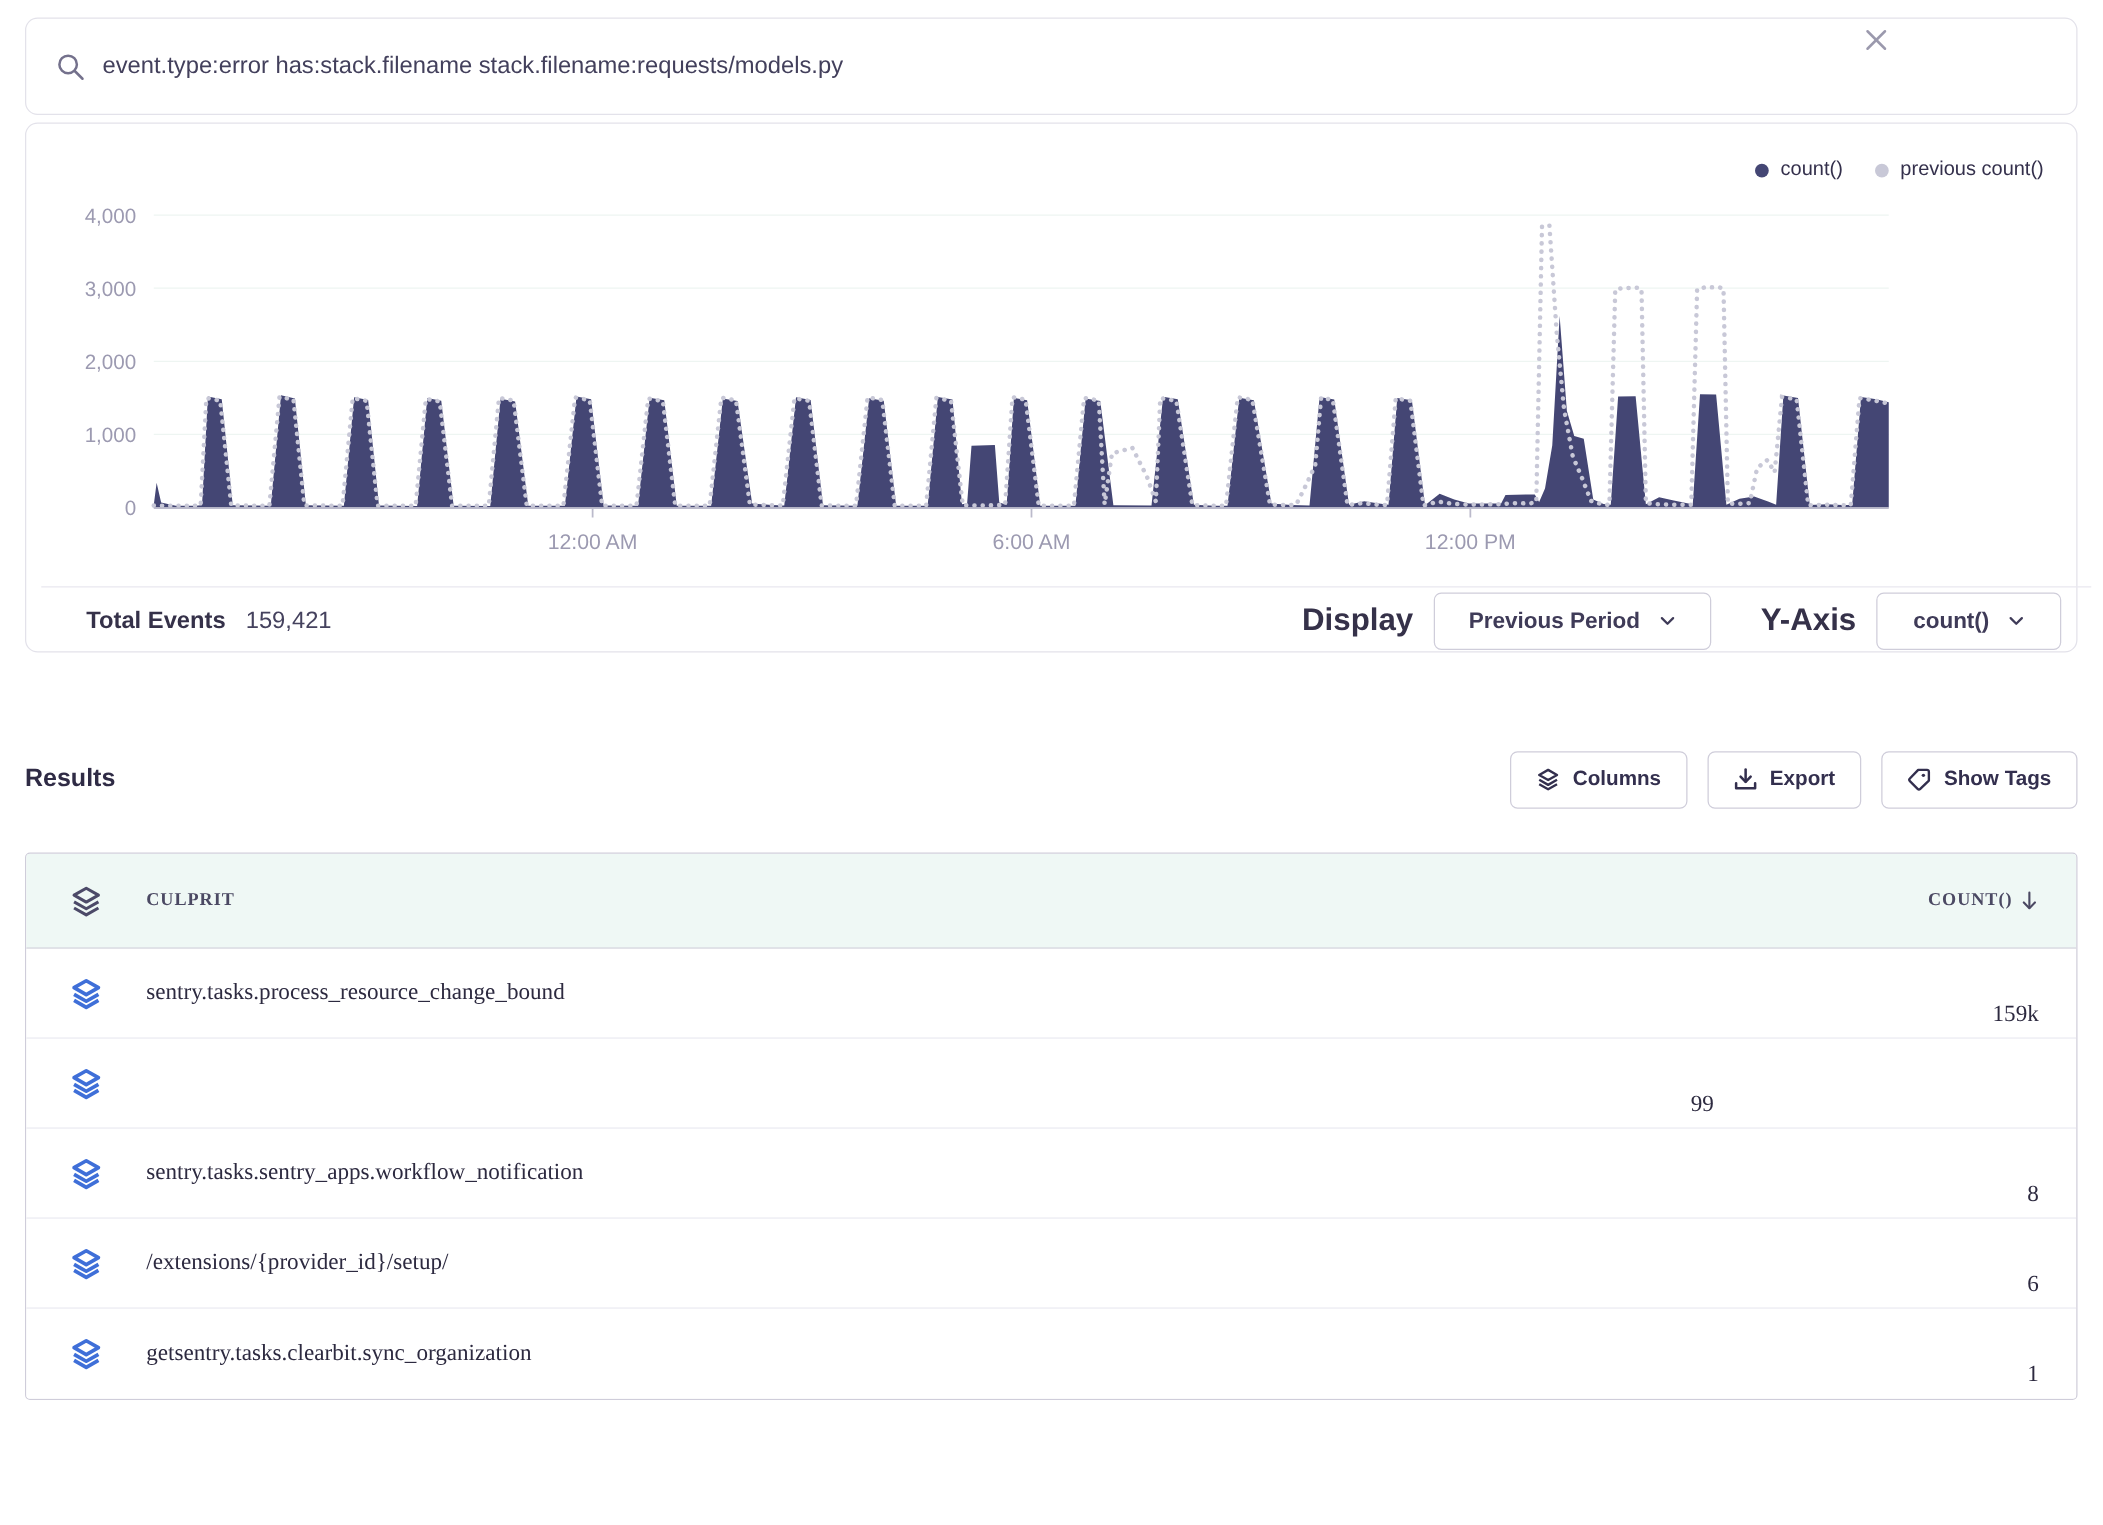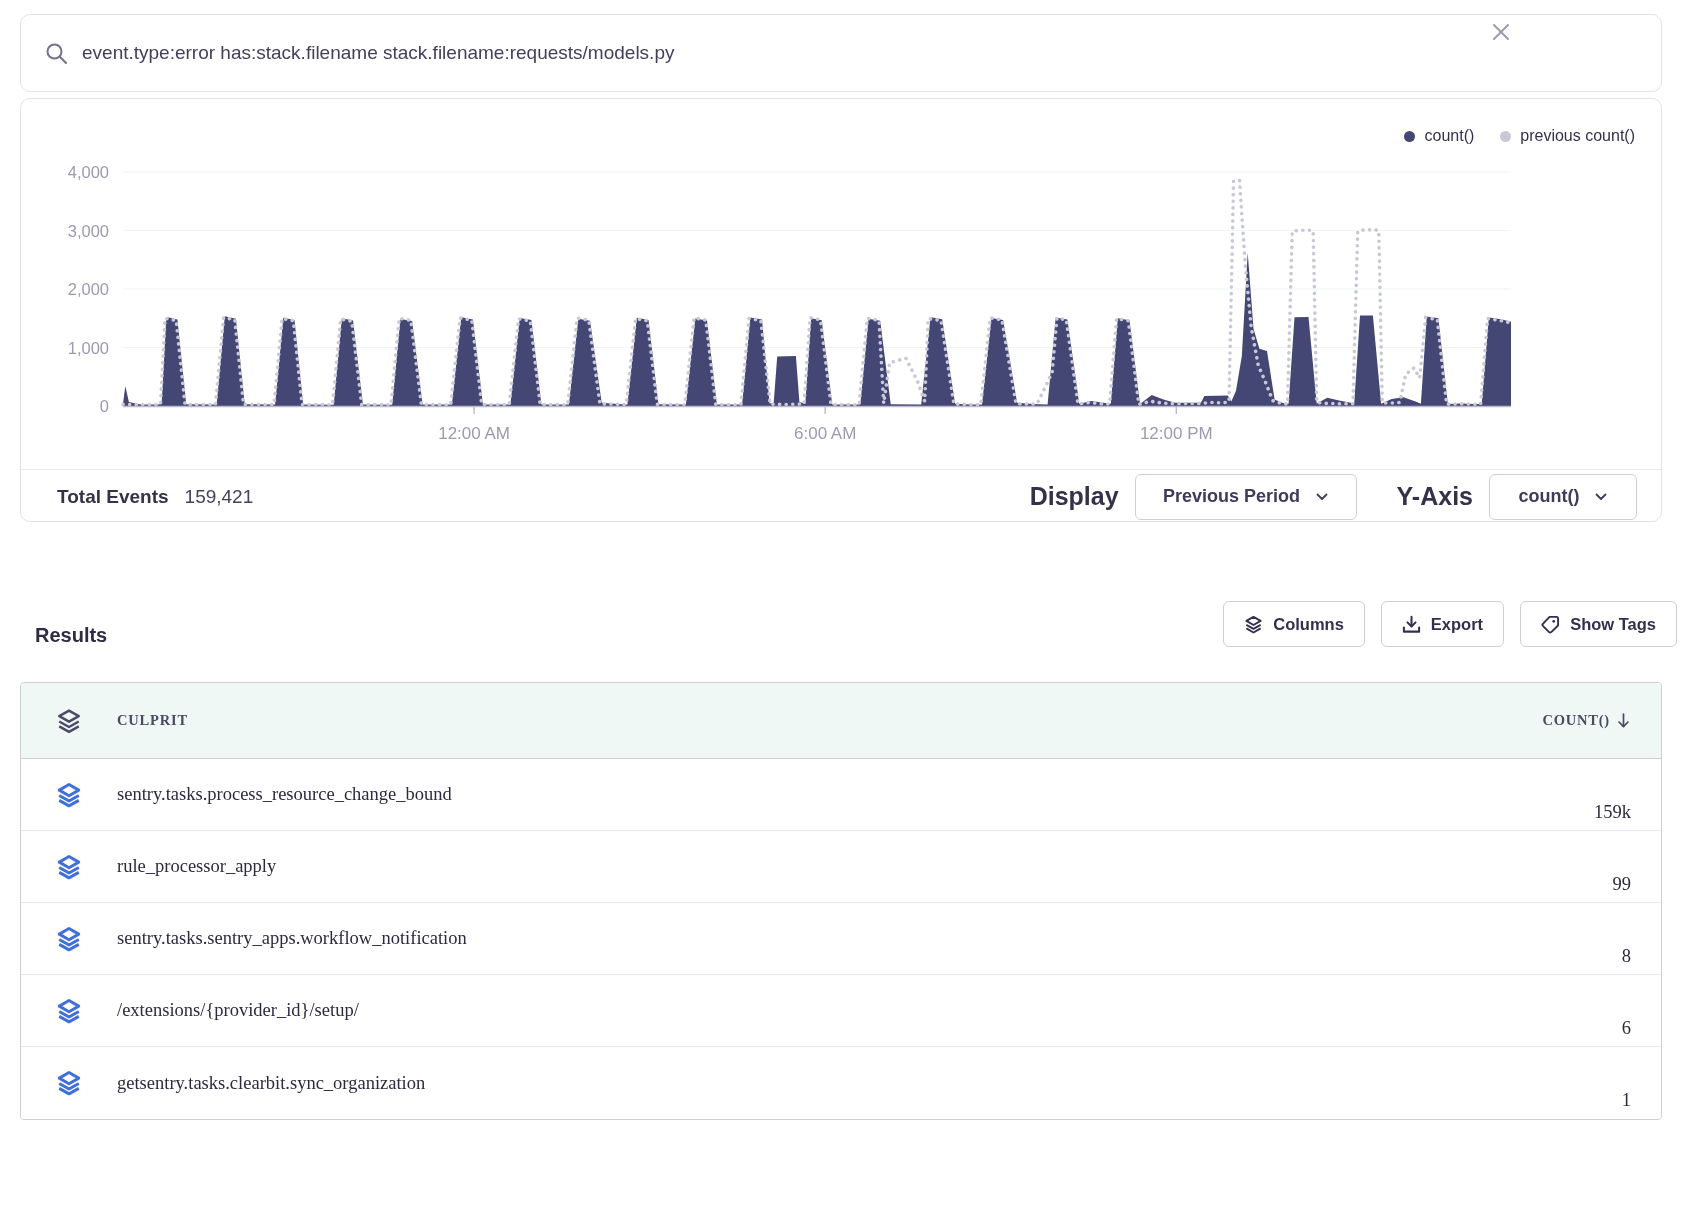--- a/index.html
+++ b/index.html
@@ -17,36 +17,36 @@
     display:flex; align-items:center; justify-content:center; cursor:pointer; }
 
   
   .chart-panel { position:absolute; left:20px; top:98px; width:1642px; height:424px;
     border:1px solid #e3e2ea; border-radius:10px; background:#fff; }
   .legend { position:absolute; top:28px; right:26px; display:flex; gap:26px; align-items:center; }
   .legend-item { display:flex; align-items:center; gap:9px; font-size:16px; color:#34304c; cursor:pointer; }
   .legend-dot { width:11px; height:11px; border-radius:50%; }
   #chart-svg { position:absolute; left:0px; top:60px; }
 
-  .panel-footer { position:absolute; left:0; top:370px; width:100%; height:54px;
+  .panel-footer { position:absolute; left:12px; top:370px; width:100%; height:54px;
     border-top:1px solid #e9e8f0; display:flex; align-items:center; padding:0 24px 0 36px; }
   .total-label { font-size:19px; font-weight:700; color:#353149; }
   .total-value { font-size:19px; color:#45425e; margin-left:16px; }
   .footer-controls { margin-left:auto; display:flex; align-items:center; gap:16px; }
   .ctl-label { font-size:25px; font-weight:700; color:#353149; }
   .ctl-label.yaxis { margin-left:24px; }
   .dropdown { height:46px; border:1px solid #cfcdda; border-radius:6px; background:#fff;
     display:flex; align-items:center; justify-content:center; gap:16px; font-size:18px;
     font-weight:600; color:#3f3b58; cursor:pointer; padding:0 20px; }
   .dropdown.display-dd { min-width:222px; }
   .dropdown.yaxis-dd { min-width:148px; }
 
   
   .results-row { position:absolute; left:20px; top:600px; width:1642px; height:47px;
-    display:flex; align-items:flex-end;margin-left:15px; }
+    display:flex; align-items:center; }
   .results-title { font-size:20px; font-weight:700; color:#2f2b45; }
   .results-buttons { margin-left:auto; display:flex; gap:16px; }
   .btn { height:46px; border:1px solid #cfcdda; border-radius:6px; background:#fff;
     display:flex; align-items:center; gap:10px; padding:0 20px; font-size:16.5px;
     font-weight:700; color:#332f4e; cursor:pointer; }
 
   
   .results-table { position:absolute; left:20px; top:682px; width:1642px;
     border:1px solid #cfcdda; border-radius:4px; background:#fff; overflow:hidden;font-family:Liberation Serif, serif; }
   .t-header { height:76px; background:#eff8f5; display:grid;
@@ -199,21 +199,20 @@
   </div>
 
   <div class="t-row">
     <span class="row-icon">
       <svg width="26" height="26" viewBox="0 0 16 16" fill="none">
         <path d="M8 1.6 L14 5 L8 8.4 L2 5 Z" stroke="currentColor" stroke-width="1.8" stroke-linejoin="round"></path>
         <path d="M2 8.3 L8 11.7 L14 8.3" stroke="currentColor" stroke-width="1.8" stroke-linejoin="round"></path>
         <path d="M2 11.3 L8 14.7 L14 11.3" stroke="currentColor" stroke-width="1.8" stroke-linejoin="round"></path>
       </svg>
     </span>
-    <span class="cell-culprit">rule_processor_apply</span>
     <span class="cell-count">99</span>
   </div>
 
 
   <div class="t-row">
     <span class="row-icon">
       <svg width="26" height="26" viewBox="0 0 16 16" fill="none">
         <path d="M8 1.6 L14 5 L8 8.4 L2 5 Z" stroke="currentColor" stroke-width="1.8" stroke-linejoin="round"></path>
         <path d="M2 8.3 L8 11.7 L14 8.3" stroke="currentColor" stroke-width="1.8" stroke-linejoin="round"></path>
         <path d="M2 11.3 L8 14.7 L14 11.3" stroke="currentColor" stroke-width="1.8" stroke-linejoin="round"></path>

